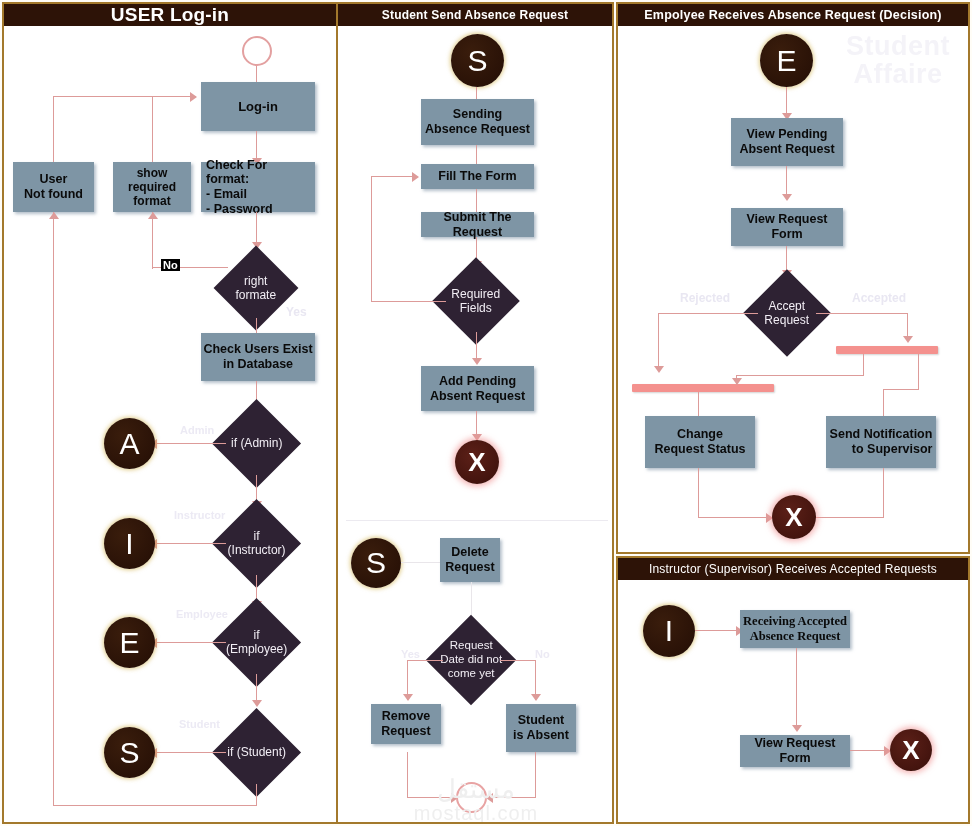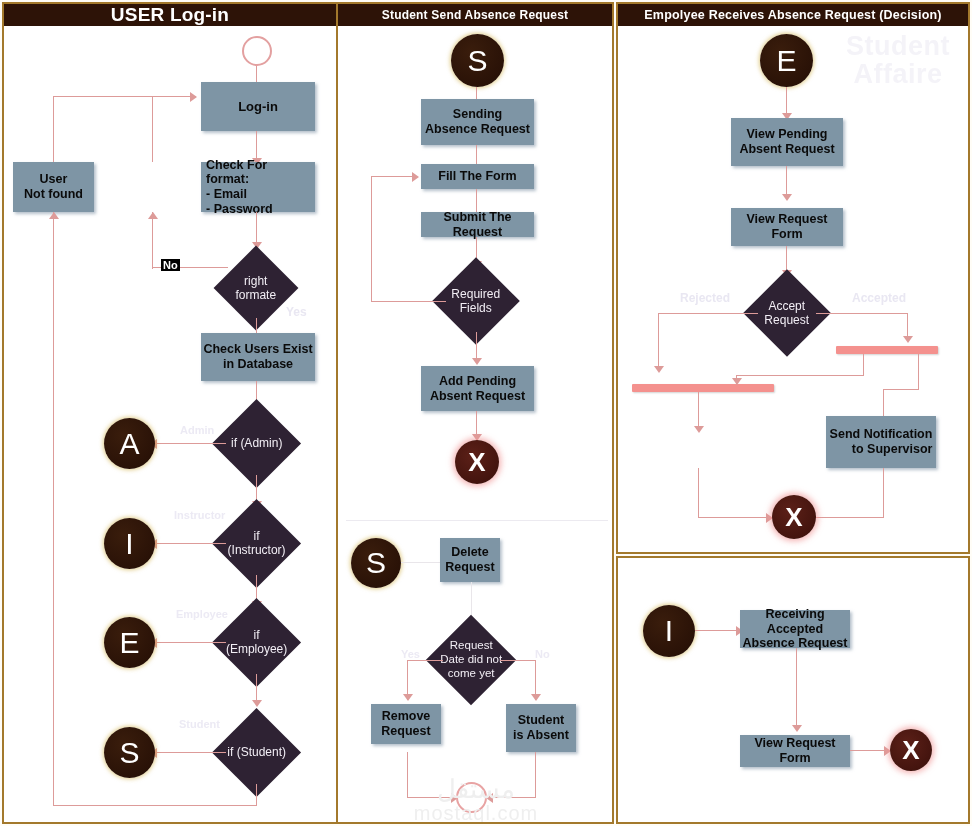--- a/index.html
+++ b/index.html
@@ -126,20 +126,22 @@
       <div class="ln v" style="left:252px;top:105px;height:30px;"></div>
       <div class="ar d" style="left:248px;top:132px;"></div>
 
       <div class="node act left" style="left:197px;top:136px;width:114px;height:50px;font-size:12.5px;">Check For format:
 - Email
 - Password</div>
 
       <div class="node act" style="left:9px;top:136px;width:81px;height:50px;">User
 Not found</div>
 
+      <div class="node act" style="left:109px;top:136px;width:78px;height:50px;font-size:12px;">show
+required format</div>
 
       <div class="ln v" style="left:49px;top:186px;height:594px;"></div>
       <div class="ar u" style="left:45px;top:186px;"></div>
       <div class="ln v" style="left:148px;top:186px;height:57px;"></div>
       <div class="ar u" style="left:144px;top:186px;"></div>
 
       <div class="ln v" style="left:49px;top:70px;height:66px;"></div>
       <div class="ln h" style="left:49px;top:70px;width:143px;"></div>
       <div class="ln v" style="left:148px;top:70px;height:66px;"></div>
       <div class="ar r" style="left:186px;top:66px;"></div>
@@ -352,43 +354,46 @@
       <div class="ar d" style="left:114px;top:352px;"></div>
 
       <div class="ln v" style="left:300px;top:328px;height:36px;"></div>
       <div class="ln h" style="left:265px;top:363px;width:36px;"></div>
       <div class="ln v" style="left:265px;top:363px;height:42px;"></div>
       <div class="ar d" style="left:261px;top:400px;"></div>
 
       <div class="ln v" style="left:80px;top:366px;height:38px;"></div>
       <div class="ar d" style="left:76px;top:400px;"></div>
 
+      <div class="node act" style="left:27px;top:390px;width:110px;height:52px;">Change
+Request Status</div>
       <div class="node act" style="left:208px;top:390px;width:110px;height:52px;text-align:right;">Send Notification
 to Supervisor</div>
 
       <div class="ln v" style="left:80px;top:442px;height:50px;"></div>
       <div class="ln h" style="left:80px;top:491px;width:72px;"></div>
       <div class="ar r" style="left:148px;top:487px;"></div>
       <div class="ln v" style="left:265px;top:442px;height:50px;"></div>
       <div class="ln h" style="left:190px;top:491px;width:76px;"></div>
       <div class="ar l" style="left:186px;top:487px;"></div>
 
       <div class="node circ x" style="left:154px;top:469px;width:44px;height:44px;">X</div>
 
     </div>
   </div>
 
   <div class="panel" id="panel-instructor">
+    <div class="panel-title">Instructor (Supervisor) Receives Accepted Requests</div>
     <div class="panel-body">
 
       <div class="node circ" style="left:25px;top:25px;width:52px;height:52px;">I</div>
       <div class="ln h" style="left:77px;top:50px;width:44px;"></div>
       <div class="ar r" style="left:118px;top:46px;"></div>
 
-      <div class="node act" style="left:122px;top:30px;width:110px;height:38px;">Receiving Accepted
+      <div class="node act" style="left:122px;top:30px;width:110px;height:38px;font-family:Liberation Serif, serif;">Receiving Accepted
 Absence Request</div>
 
       <div class="ln v" style="left:178px;top:68px;height:82px;"></div>
       <div class="ar d" style="left:174px;top:145px;"></div>
 
       <div class="node act" style="left:122px;top:155px;width:110px;height:32px;">View Request Form</div>
 
       <div class="ln h" style="left:232px;top:170px;width:38px;"></div>
       <div class="ar r" style="left:266px;top:166px;"></div>
 

